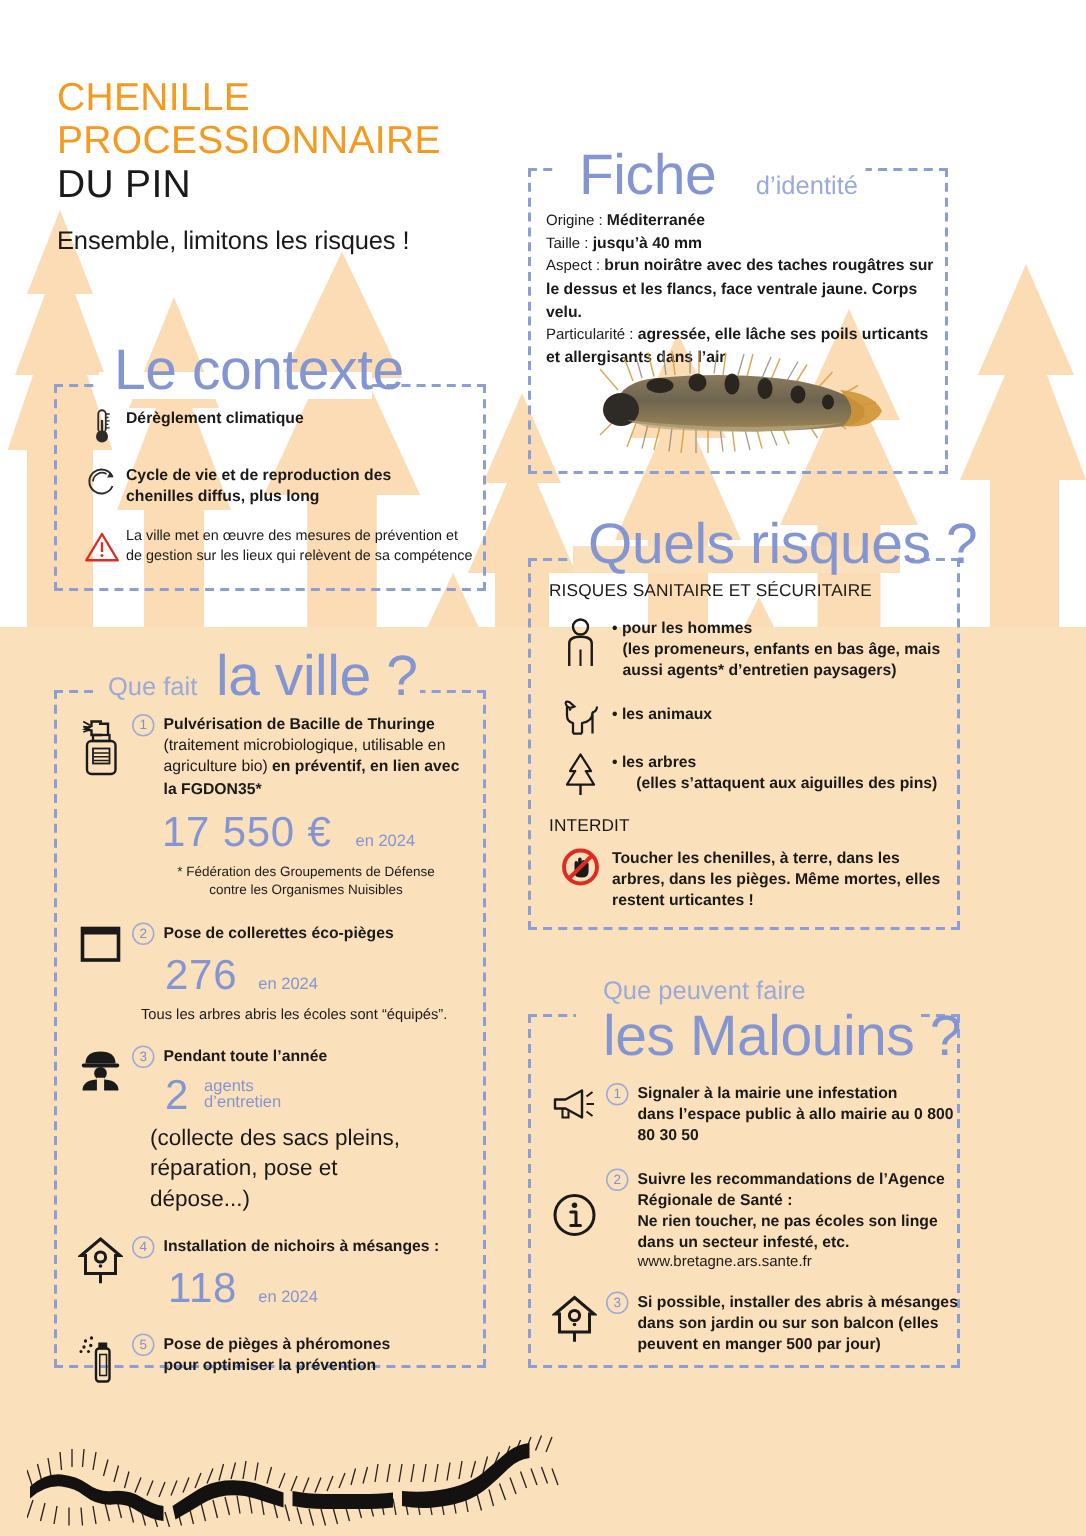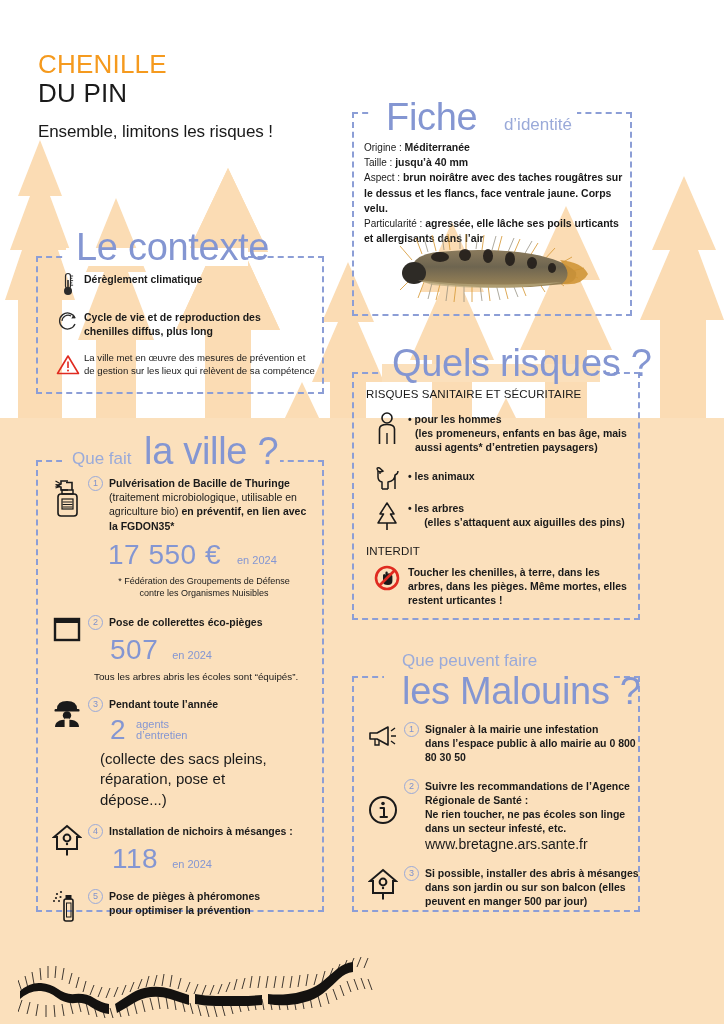--- a/index.html
+++ b/index.html
@@ -105,21 +105,21 @@
   }
   .year {
     color: #8496d2;
     font-size: 11px;
     line-height: 1;
   }
   .small-note { font-size: 9px; color: #1a1a1a; line-height: 1.35; }
   .sect-cap {
     font-size: 11.5px; color: #1a1a1a; letter-spacing: 0.1px;
   }
-  .url { font-size: 14px; color: #1a1a1a; font-weight: normal; }
+  .url { font-size: 10px; color: #1a1a1a; font-weight: normal; }
 
   svg.icn { display: block; }
 </style>
 </head>
 <body>
 
 <div id="page">
 
   <div id="bg-white"></div>
   <div id="bg-trees">
@@ -144,20 +144,21 @@
 
       <rect x="0" y="418" width="724" height="52" fill="#fbe0bc"></rect>
       <g fill="#fbdcb4">
         <path d="M205 418 L205 330 L176 330 L212 252 L188 252 L228 168 L268 252 L244 252 L280 330 L251 330 L251 418 Z" fill="#fbdcb4"></path>
       </g>
     </svg>
   </div>
 
   <div id="header">
     <div class="h1-orange">CHENILLE</div>
+    <div class="h1-orange">PROCESSIONNAIRE</div>
     <div class="h1-black">DU PIN</div>
     <div class="h2-sub">Ensemble, limitons les risques !</div>
   </div>
 
   <div class="panel" style="left:352px; top:112px; width:280px; height:204px;"></div>
   <div class="mask mask-white" style="left:372px; top:104px; width:205px; height:18px;"></div>
   <div class="panel-title" style="left:386px; top:98px;">
     <span class="ttl-big">Fiche</span>
     <span class="ttl-sm" style="margin-left:22px;">d’identité</span>
   </div>
@@ -302,21 +303,21 @@
           <rect x="3" y="3" width="24" height="21" fill="none" stroke="#1a1a1a" stroke-width="2.4"></rect>
           <rect x="3" y="3" width="24" height="4" fill="#1a1a1a"></rect>
         </svg>
       </div>
       <div style="width:222px;">
         <div class="row">
           <div class="num">2</div>
           <div class="txt bold" style="margin-left:6px;">Pose de collerettes éco-pièges</div>
         </div>
         <div style="display:flex; align-items:baseline; margin-top:6px; margin-left:22px;">
-          <span class="bignum">507</span>
+          <span class="bignum">276</span>
           <span class="year" style="margin-left:14px;">en 2024</span>
         </div>
         <div class="txt" style="margin-top:6px; margin-left:6px; font-size:9.8px;">Tous les arbres abris les écoles sont “équipés”.</div>
       </div>
     </div>
 
     <div class="row" style="margin-top:14px;">
       <div class="ic" style="width:42px; padding-top:1px;">
         <svg class="icn" width="32" height="30" viewBox="0 0 32 30">
           <path d="M6 11 Q6 3 16 3 Q26 3 26 11 Z" fill="#1a1a1a"></path>

